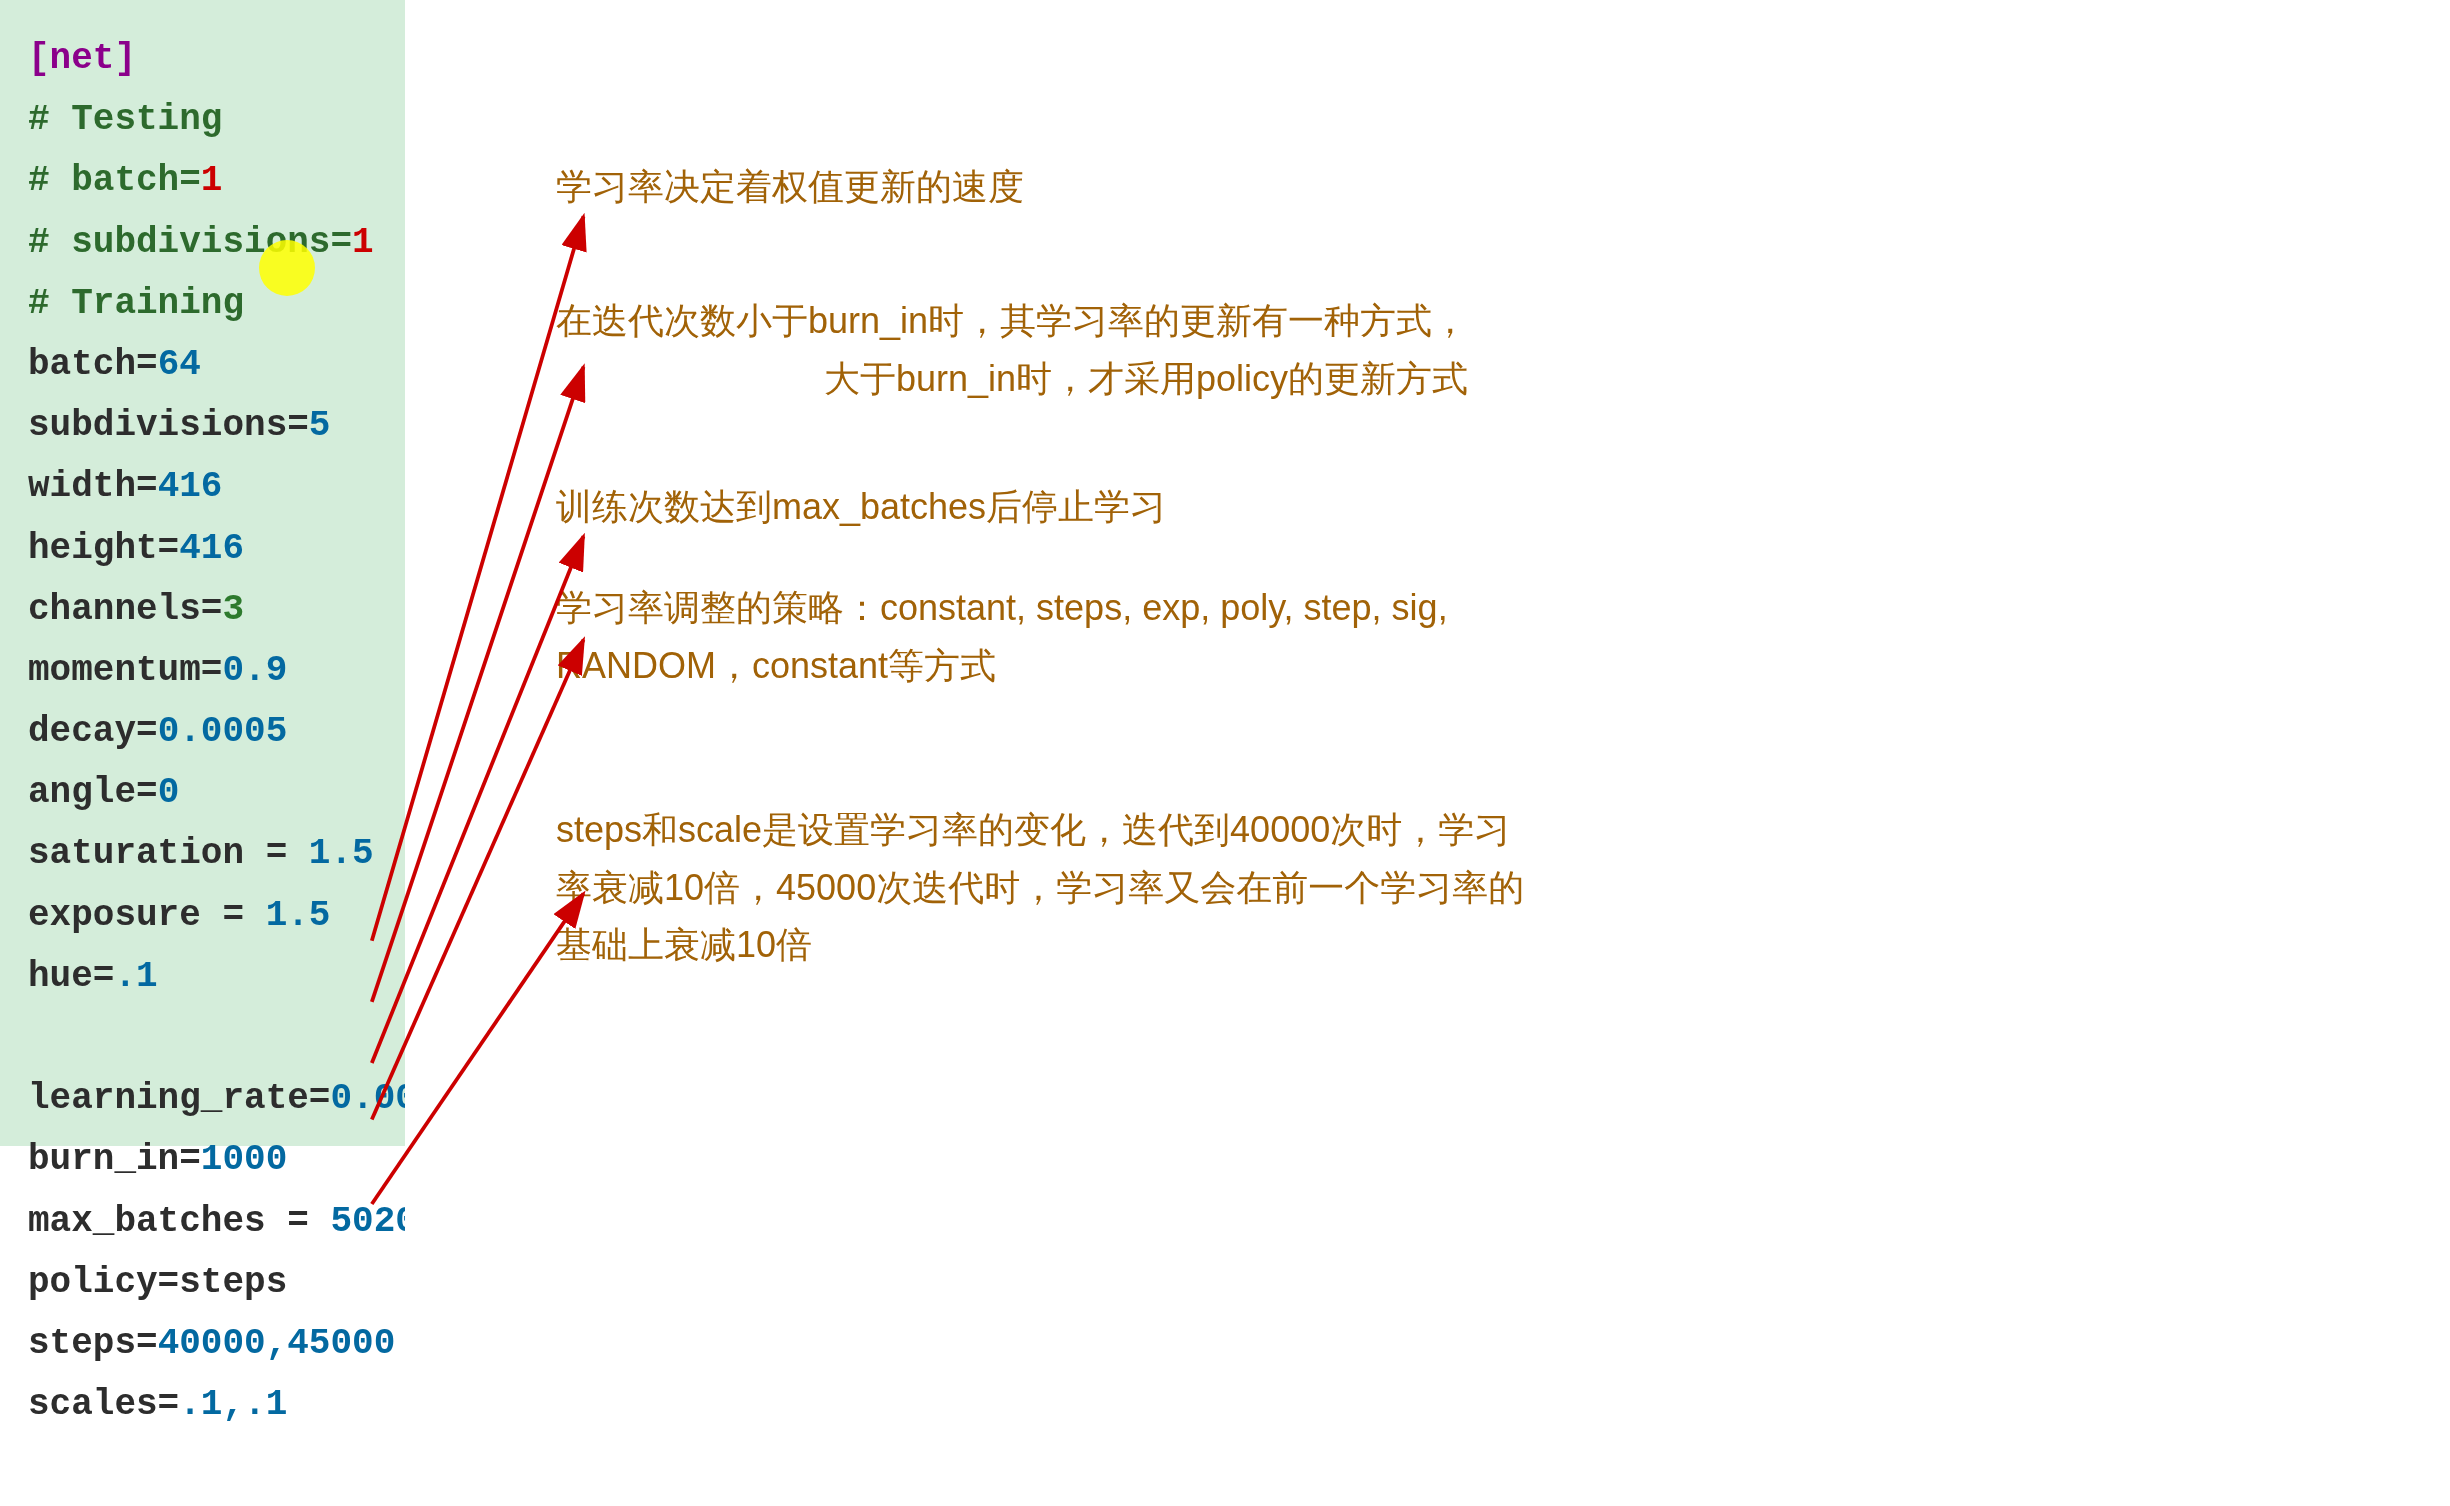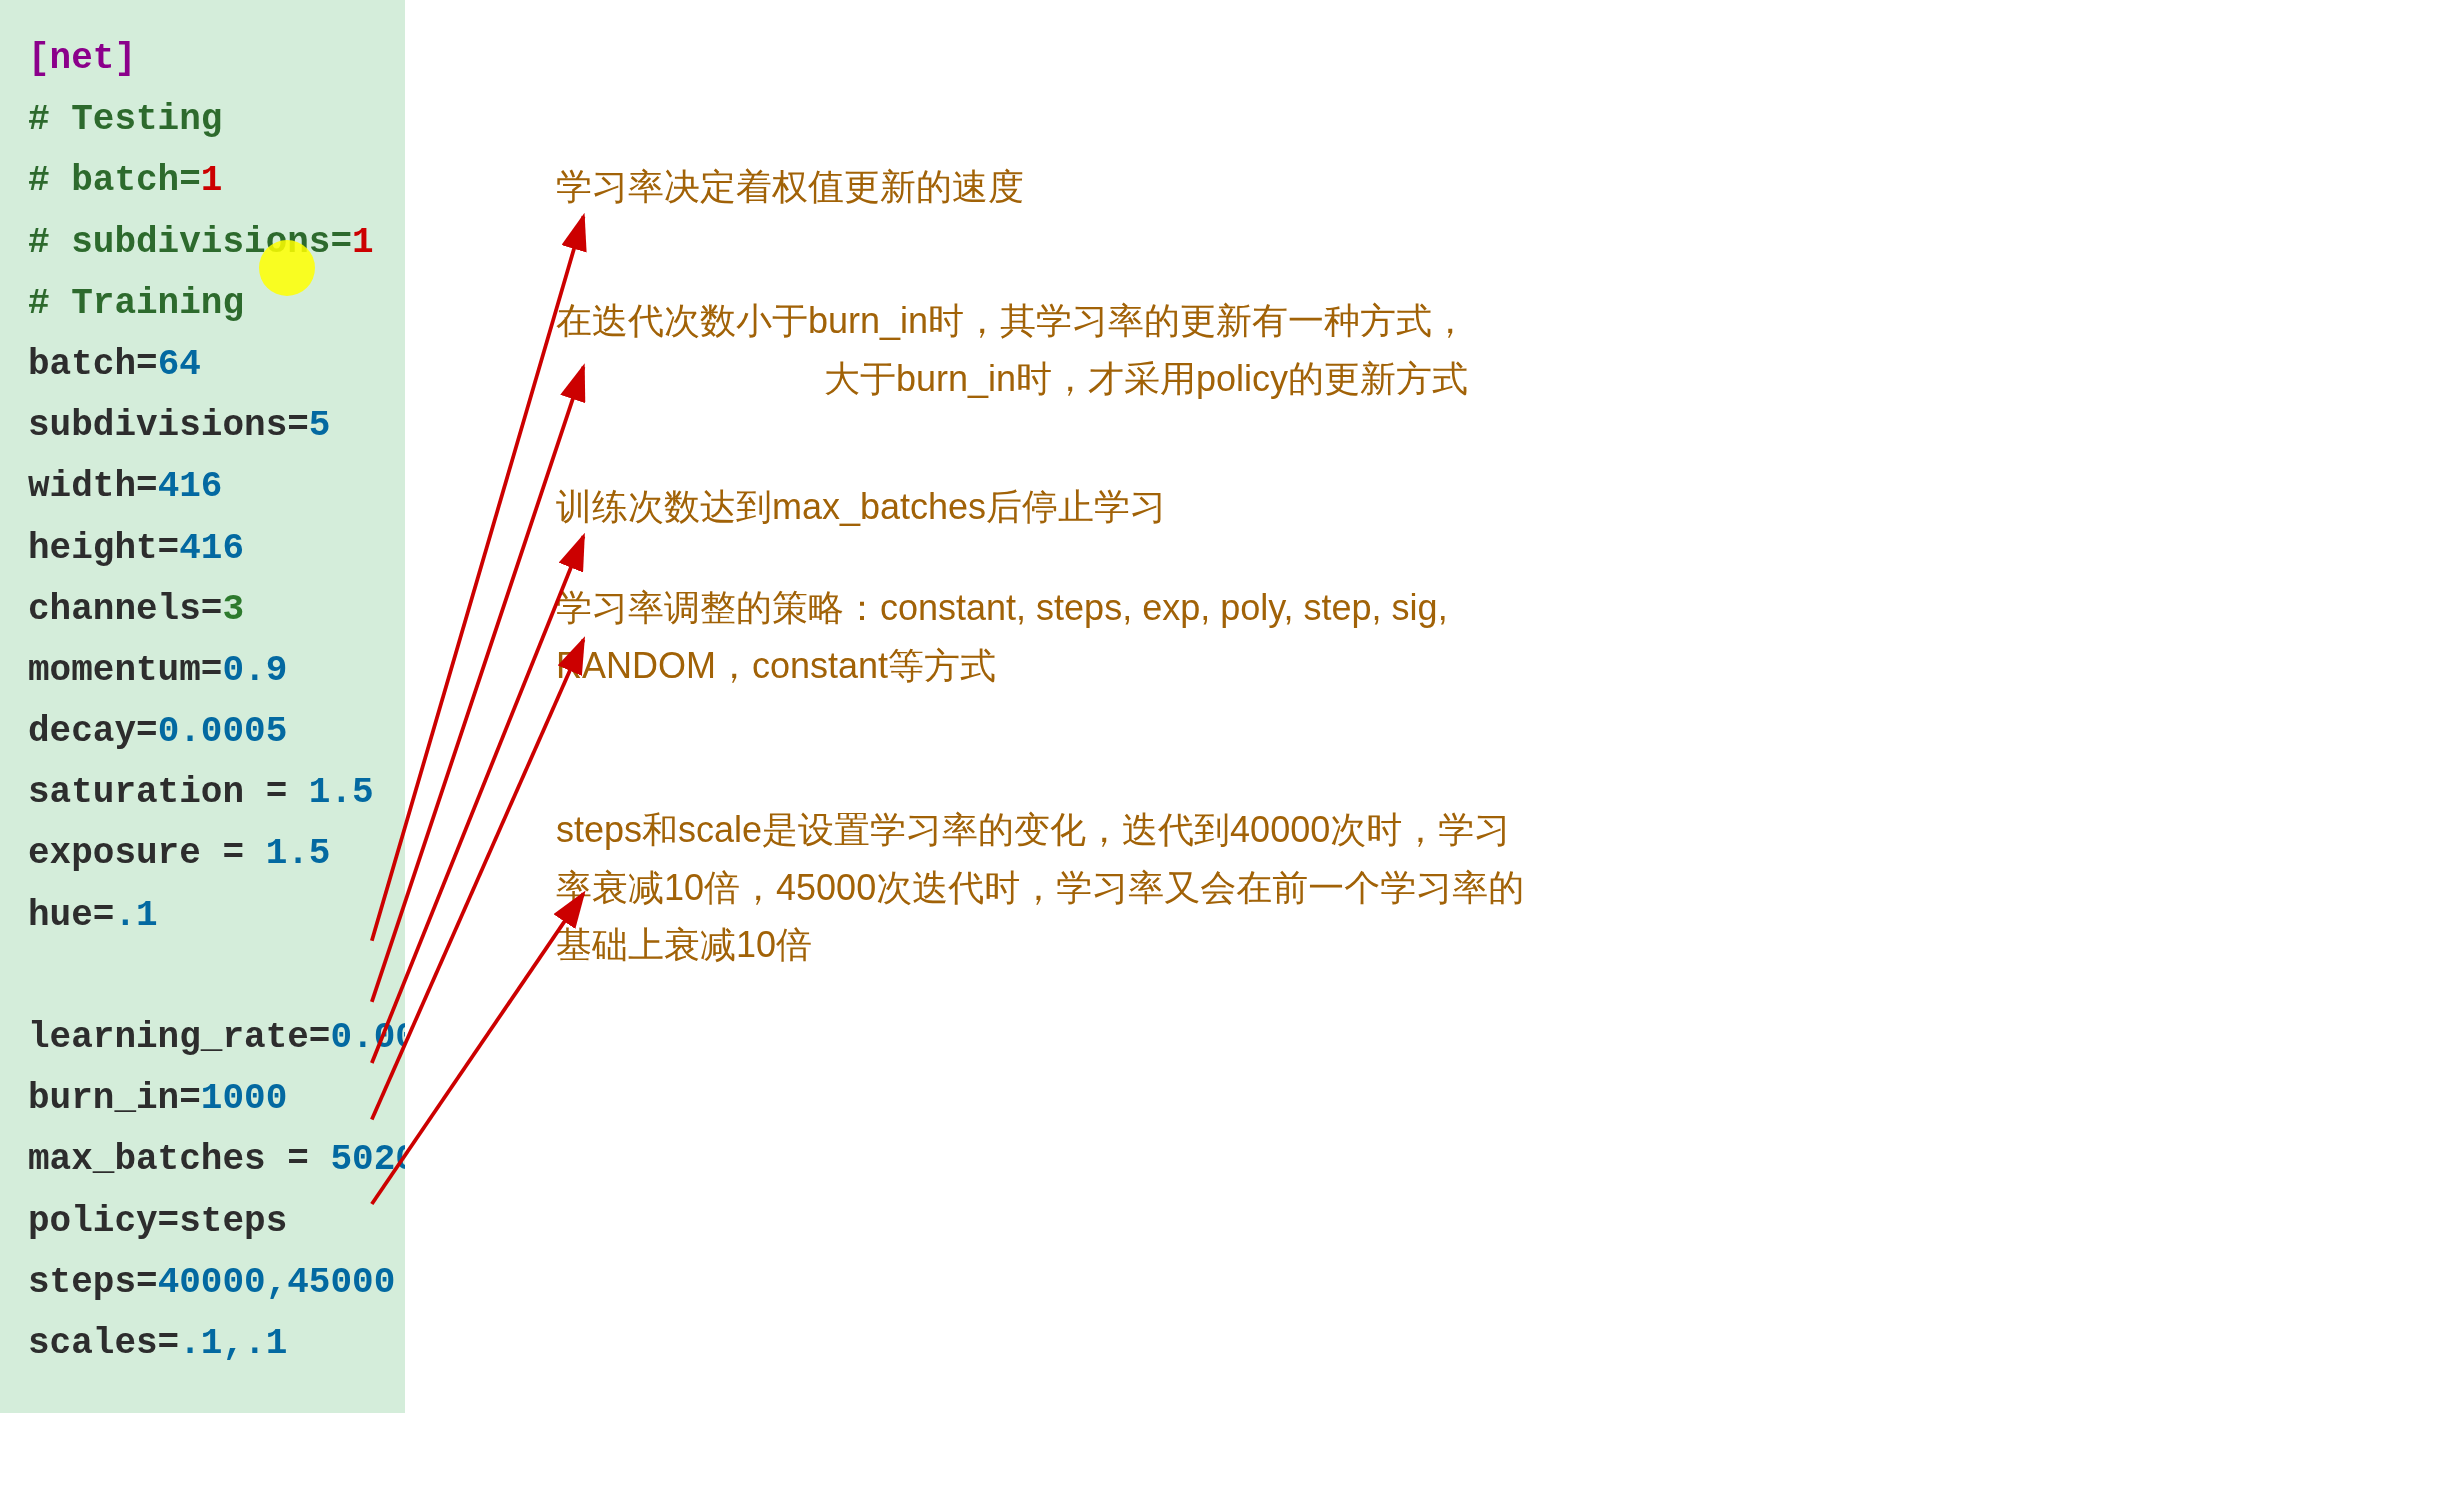--- a/index.html
+++ b/index.html
@@ -10,21 +10,21 @@
       font-family: 'Courier New', monospace;
       overflow: hidden;
       position: relative;
     }
 
     .code-panel {
       position: absolute;
       left: 0;
       top: 0;
       width: 405px;
-      height: 1413px;
+      height: 1146px;
       background: #d4edda;
       padding: 28px 28px;
       line-height: 1.7;
     }
 
     .code-line {
       font-size: 36px;
       font-weight: bold;
       white-space: nowrap;
     }
@@ -107,20 +107,23 @@
   <div class="code-line">
     <span class="code-key">channels=<span class="code-val-green">3</span></span>
   </div>
   <div class="code-line">
     <span class="code-key">momentum=<span class="code-val-red">0.9</span></span>
   </div>
   <div class="code-line">
     <span class="code-key">decay=<span class="code-val-red">0.0005</span></span>
   </div>
   <div class="code-line">
+    <span class="code-key">angle=<span class="code-val-red">0</span></span>
+  </div>
+  <div class="code-line">
     <span class="code-key">saturation = <span class="code-val-red">1.5</span></span>
   </div>
   <div class="code-line">
     <span class="code-key">exposure = <span class="code-val-red">1.5</span></span>
   </div>
   <div class="code-line">
     <span class="code-key">hue=<span class="code-val-red">.1</span></span>
   </div>
   <div class="code-line">&nbsp;</div>
   <div class="code-line">

